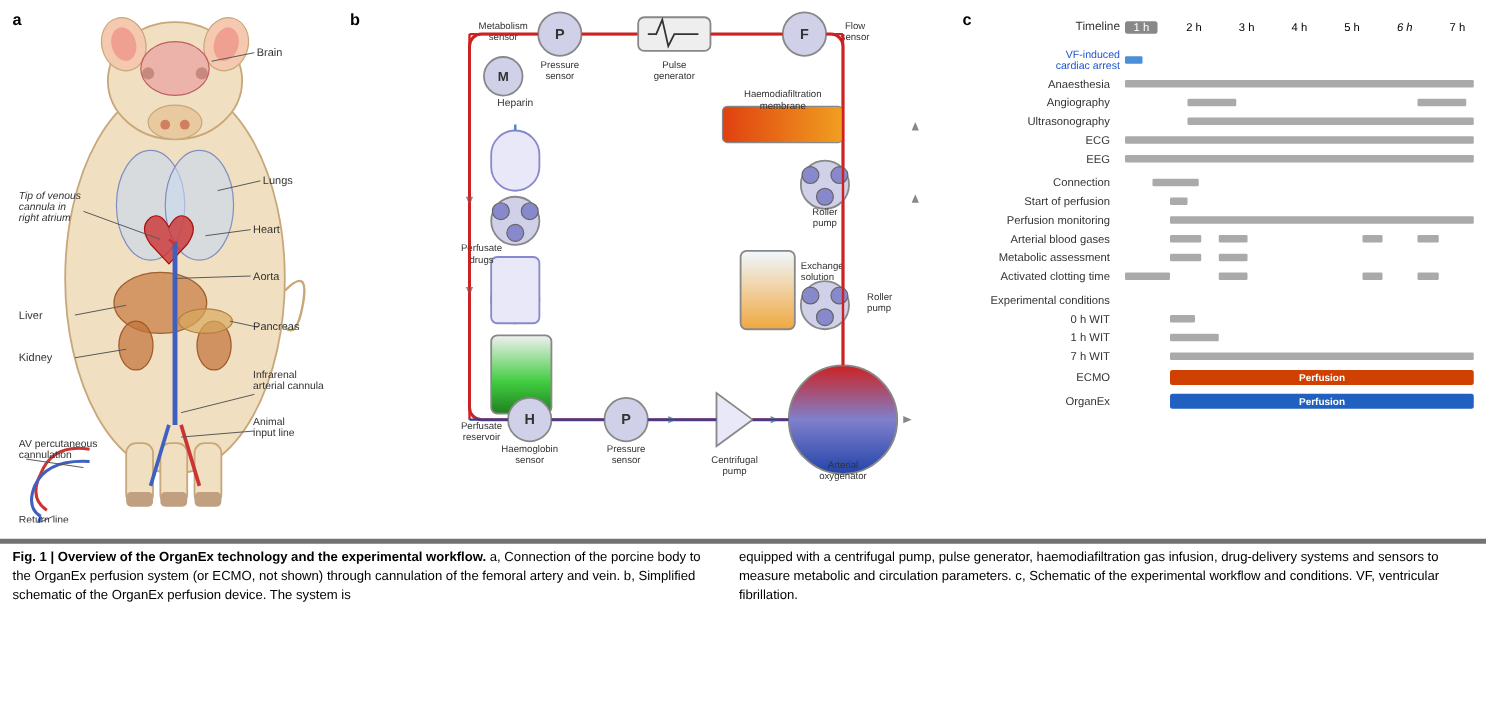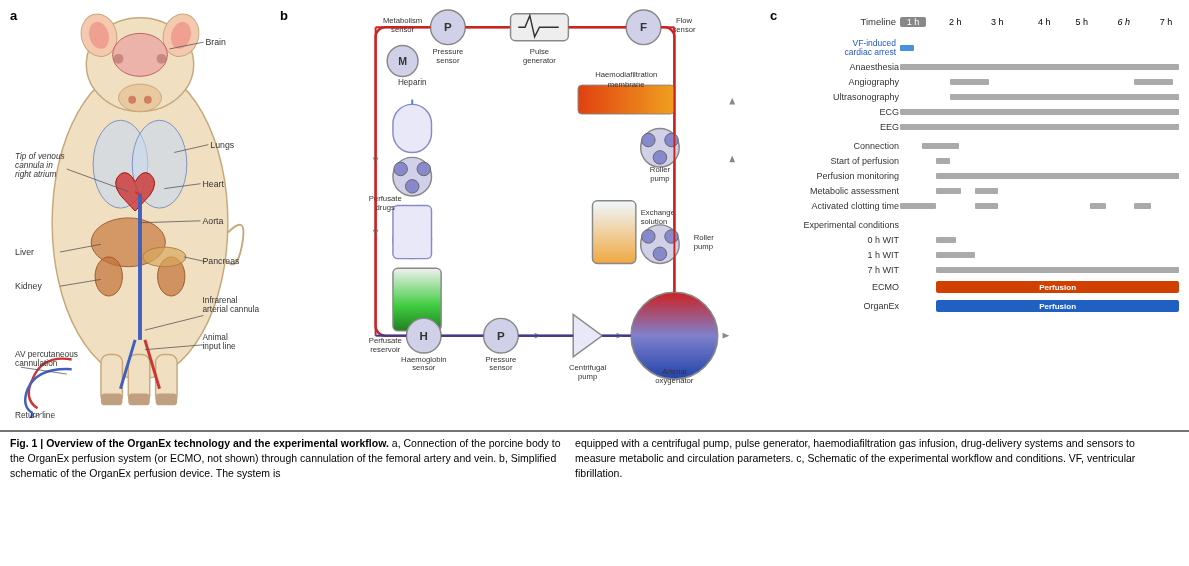--- a/index.html
+++ b/index.html
@@ -47,22 +47,22 @@
     .panel-c {
       flex: 1;
       position: relative;
       padding-left: 10px;
     }
     
     .caption-area {
       display: flex;
       flex-direction: row;
       padding: 4px 10px 8px 10px;
-      gap: 4px;
-      border-top: 2px solid #737373;
+      gap: 20px;
+      border-top: 4px solid #737373;
       margin-top: 4px;
     }
     .caption-left {
       width: 48%;
       font-size: 10.5px;
       line-height: 1.45;
     }
     .caption-right {
       width: 48%;
       font-size: 10.5px;
@@ -103,21 +103,21 @@
       flex-direction: row;
       align-items: center;
       height: 14px;
       margin-bottom: 1px;
     }
     .tl-row-label {
       width: 120px;
       text-align: right;
       font-size: 9px;
       color: #333;
-      padding-right: 1px;
+      padding-right: 12px;
       flex-shrink: 0;
       line-height: 1.2;
     }
     .tl-row-bars {
       flex: 1;
       position: relative;
       height: 14px;
     }
     .tl-bar {
       position: absolute;
@@ -399,21 +399,21 @@
     <div class="panel-c">
       <span class="panel-label">c</span>
       <div class="timeline-container">
 
         <div class="timeline-header">
           <div class="tl-label-col">Timeline</div>
           <div class="tl-bar-col" style="display:flex;gap:16px;">
             <div style="flex:1;text-align:center;font-size:9px;background:#888;color:white;border-radius:2px;padding:0 2px;">1 h</div>
             <div style="flex:1;text-align:center;font-size:9px;padding:0 2px;">2 h</div>
             <div style="flex:1;text-align:center;font-size:9px;padding:0 2px;">3 h</div>
-            <div style="flex:1;text-align:right;font-size:9px;padding:0 2px;">4 h</div>
+            <div style="flex:1;text-align:center;font-size:9px;padding:0 2px;">4 h</div>
             <div style="flex:1;text-align:center;font-size:9px;padding:0 2px;">5 h</div>
             <div style="flex:1;text-align:center;font-size:9px;padding:0 2px;font-style:italic;">6 h</div>
             <div style="flex:1;text-align:center;font-size:9px;padding:0 2px;">7 h</div>
           </div>
         </div>
 
         <div class="tl-row">
           <div class="tl-row-label vf-label" style="color:#2255cc;font-size:8.5px;line-height:1.1;text-align:right;padding-right:4px;width:120px;flex-shrink:0;">VF-induced<br>cardiac arrest</div>
           <div class="tl-row-bars">
             <div class="tl-bar tl-bar-blue" style="left:0%;width:5%;"></div>
@@ -475,20 +475,29 @@
           </div>
         </div>
 
         <div class="tl-row">
           <div class="tl-row-label">Perfusion monitoring</div>
           <div class="tl-row-bars">
             <div class="tl-bar tl-bar-gray" style="left:13%;width:87%;"></div>
           </div>
         </div>
 
+        <div class="tl-row">
+          <div class="tl-row-label">Arterial blood gases</div>
+          <div class="tl-row-bars">
+            <div class="tl-bar tl-bar-gray" style="left:13%;width:9%;"></div>
+            <div class="tl-bar tl-bar-gray" style="left:27%;width:8%;"></div>
+            <div class="tl-bar tl-bar-gray" style="left:68%;width:6%;"></div>
+            <div class="tl-bar tl-bar-gray" style="left:84%;width:6%;"></div>
+          </div>
+        </div>
 
         <div class="tl-row">
           <div class="tl-row-label">Metabolic assessment</div>
           <div class="tl-row-bars">
             <div class="tl-bar tl-bar-gray" style="left:13%;width:9%;"></div>
             <div class="tl-bar tl-bar-gray" style="left:27%;width:8%;"></div>
           </div>
         </div>
 
         <div class="tl-row">

